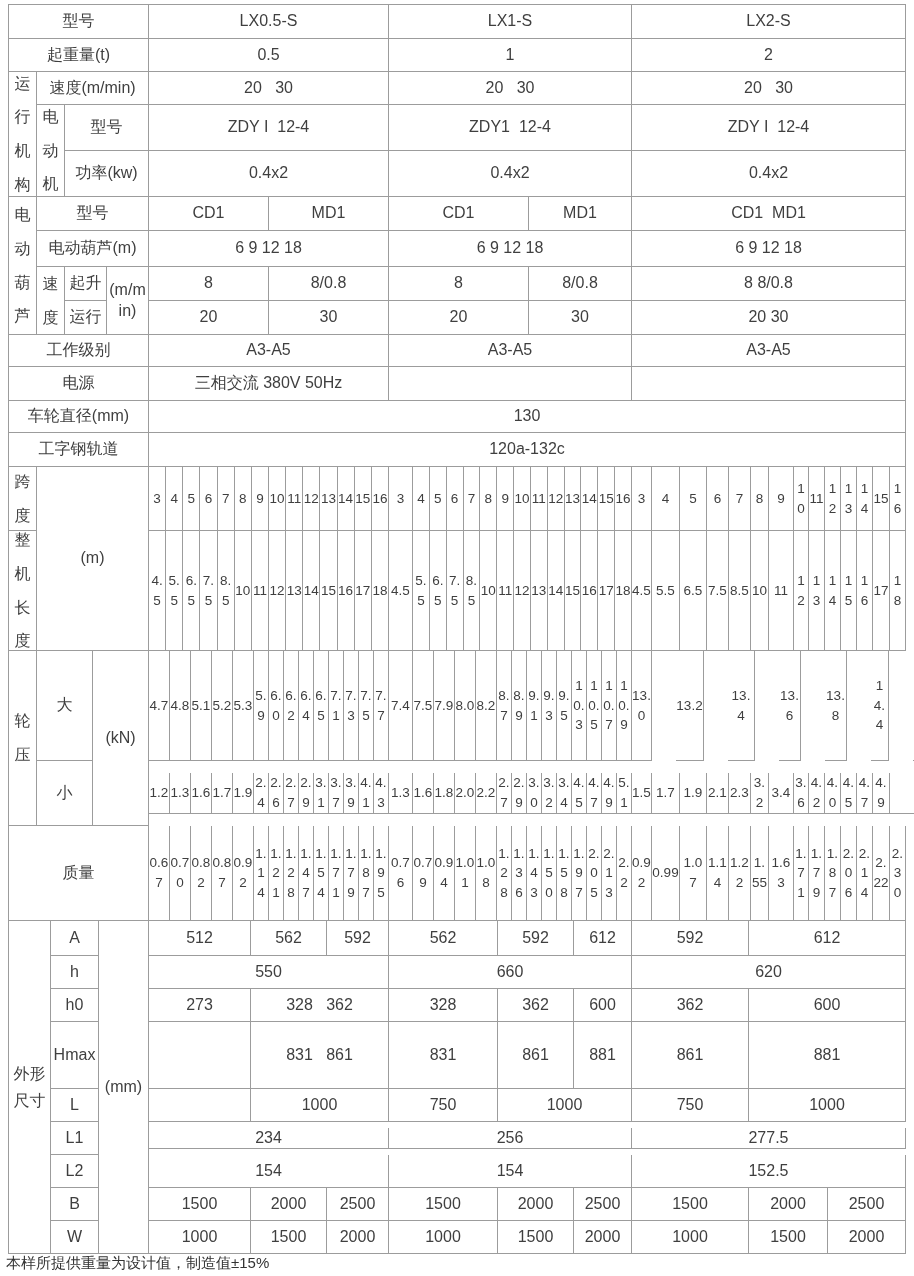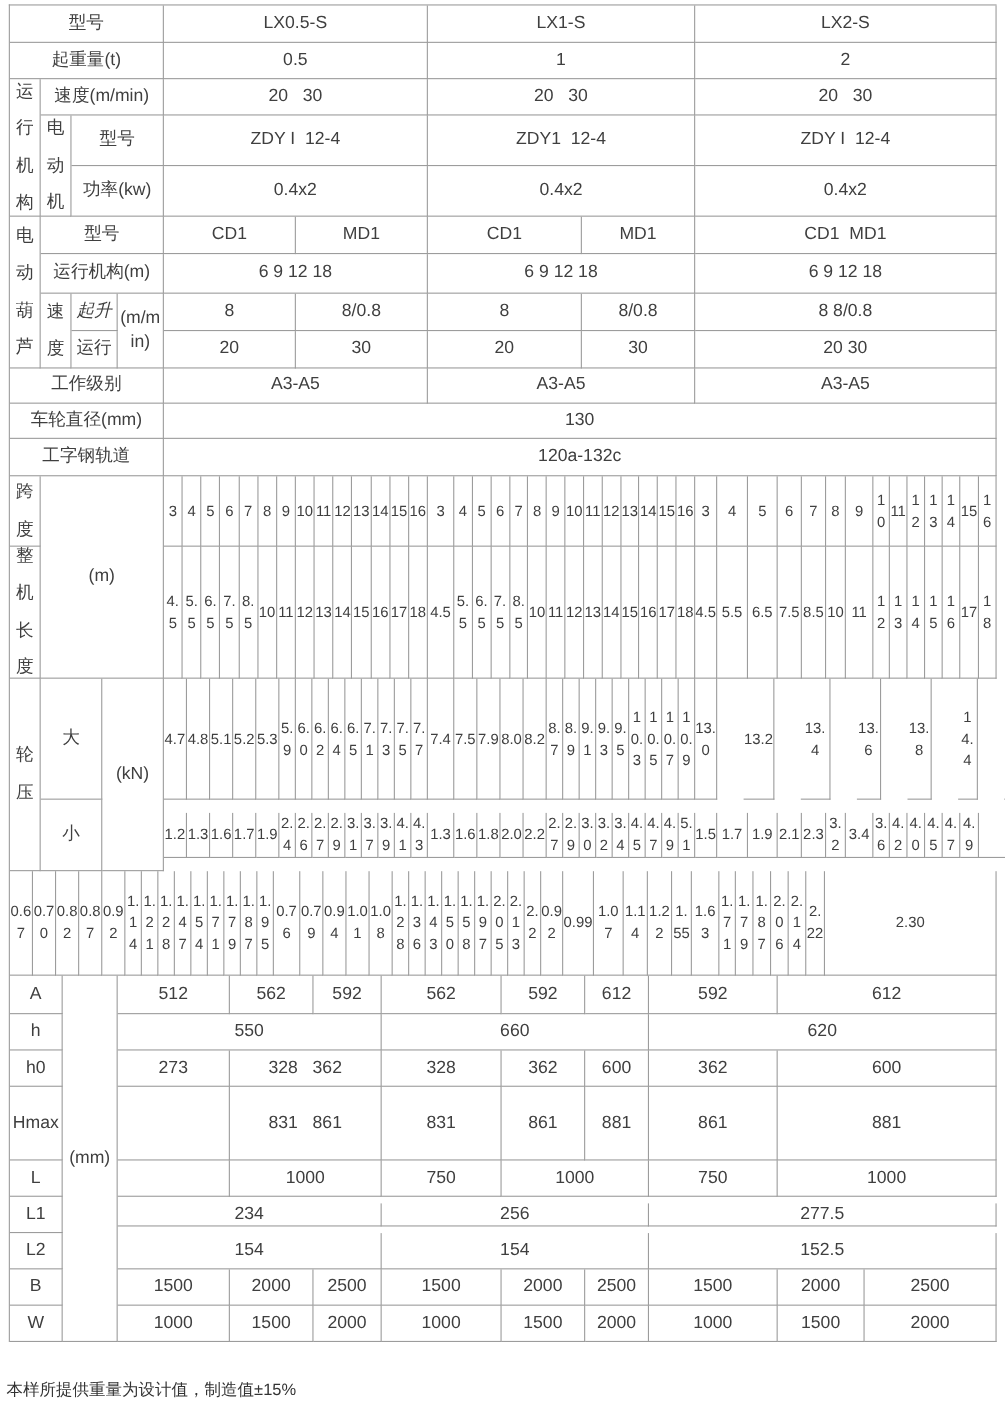--- a/index.html
+++ b/index.html
@@ -81,30 +81,30 @@
         <div class="col" style="flex: 1 1 0px;">
           <div class="r" style="height: 34px;">
             <div class="c lab" style="flex: 0 0 112px; width: 112px;">型号</div>
             <div class="c" style="flex: 0 0 120px; width: 120px;">CD1</div>
             <div class="c" style="flex: 0 0 120px; width: 120px;">MD1</div>
             <div class="c" style="flex: 0 0 140px; width: 140px;">CD1</div>
             <div class="c" style="flex: 0 0 103px; width: 103px;">MD1</div>
             <div class="c" style="flex: 1 1 0px;">CD1  MD1</div>
           </div>
           <div class="r" style="height: 36px;">
-            <div class="c lab" style="flex: 0 0 112px; width: 112px;">运行机构(m)</div>
+            <div class="c lab" style="flex: 0 0 112px; width: 112px;">电动葫芦(m)</div>
             <div class="c" style="flex: 0 0 240px; width: 240px;">6 9 12 18</div>
             <div class="c" style="flex: 0 0 243px; width: 243px;">6 9 12 18</div>
             <div class="c" style="flex: 1 1 0px;">6 9 12 18</div>
           </div>
           <div class="r" style="height: 68px;">
             <div class="c lab vlab" style="flex: 0 0 28px; width: 28px;">速度</div>
             <div class="col" style="flex: 0 0 42px; width: 42px;">
               <div class="r" style="height: 34px;">
-                <div class="c lab" style="flex: 0 0 42px; width: 42px; font-style: italic;">起升</div>
+                <div class="c lab" style="flex: 0 0 42px; width: 42px;">起升</div>
               </div>
               <div class="r" style="height: 34px;">
                 <div class="c lab" style="flex: 0 0 42px; width: 42px;">运行</div>
               </div>
             </div>
             <div class="c lab" style="flex: 0 0 42px; width: 42px;">(m/min)</div>
             <div class="col" style="flex: 1 1 0px;">
               <div class="r" style="height: 34px;">
                 <div class="c" style="flex: 0 0 120px; width: 120px;">8</div>
                 <div class="c" style="flex: 0 0 120px; width: 120px;">8/0.8</div>
@@ -121,20 +121,26 @@
               </div>
             </div>
           </div>
         </div>
       </div>
       <div class="r" style="height: 32px;">
         <div class="c lab" style="flex: 0 0 140px; width: 140px;">工作级别</div>
         <div class="c" style="flex: 0 0 240px; width: 240px;">A3-A5</div>
         <div class="c" style="flex: 0 0 243px; width: 243px;">A3-A5</div>
         <div class="c" style="flex: 1 1 0px;">A3-A5</div>
+      </div>
+      <div class="r" style="height: 34px;">
+        <div class="c lab" style="flex: 0 0 140px; width: 140px;">电源</div>
+        <div class="c" style="flex: 0 0 240px; width: 240px;">三相交流 380V 50Hz</div>
+        <div class="c" style="flex: 0 0 243px; width: 243px;"></div>
+        <div class="c" style="flex: 1 1 0px;"></div>
       </div>
       <div class="r" style="height: 32px;">
         <div class="c lab" style="flex: 0 0 140px; width: 140px;">车轮直径(mm)</div>
         <div class="c" style="flex: 1 1 0px;">130</div>
       </div>
       <div class="r" style="height: 34px;">
         <div class="c lab" style="flex: 0 0 140px; width: 140px;">工字钢轨道</div>
         <div class="c" style="flex: 1 1 0px;">120a-132c</div>
       </div>
       <div class="r" style="height: 184px;">
@@ -358,20 +364,21 @@
               <div class="c narrow" style="flex: 0 0 16px; width: 16px;">4.0</div>
               <div class="c narrow" style="flex: 0 0 16px; width: 16px;">4.5</div>
               <div class="c narrow" style="flex: 0 0 16px; width: 16px;">4.7</div>
               <div class="c narrow" style="flex: 0 0 17px; width: 17px;">4.9</div>
               <div class="c narrow" style="flex: 1 1 0px;">5.1</div>
             </div>
           </div>
         </div>
       </div>
       <div class="r" style="height: 95px;">
+        <div class="c lab" style="flex: 0 0 140px; width: 140px;">质量</div>
         <div class="r" style="flex: 0 0 240px; width: 240px;">
           <div class="c narrow" style="flex: 0 0 21px; width: 21px;">0.67</div>
           <div class="c narrow" style="flex: 0 0 21px; width: 21px;">0.70</div>
           <div class="c narrow" style="flex: 0 0 21px; width: 21px;">0.82</div>
           <div class="c narrow" style="flex: 0 0 21px; width: 21px;">0.87</div>
           <div class="c narrow" style="flex: 0 0 21px; width: 21px;">0.92</div>
           <div class="c narrow" style="flex: 0 0 15px; width: 15px;">1.14</div>
           <div class="c narrow" style="flex: 0 0 15px; width: 15px;">1.21</div>
           <div class="c narrow" style="flex: 0 0 15px; width: 15px;">1.28</div>
           <div class="c narrow" style="flex: 0 0 15px; width: 15px;">1.47</div>
@@ -408,20 +415,21 @@
           <div class="c narrow" style="flex: 0 0 15px; width: 15px;">1.71</div>
           <div class="c narrow" style="flex: 0 0 16px; width: 16px;">1.79</div>
           <div class="c narrow" style="flex: 0 0 16px; width: 16px;">1.87</div>
           <div class="c narrow" style="flex: 0 0 16px; width: 16px;">2.06</div>
           <div class="c narrow" style="flex: 0 0 16px; width: 16px;">2.14</div>
           <div class="c narrow" style="flex: 0 0 17px; width: 17px;">2.22</div>
           <div class="c narrow" style="flex: 1 1 0px;">2.30</div>
         </div>
       </div>
       <div class="r" style="height: 333px;">
+        <div class="c lab dlab" style="flex: 0 0 42px; width: 42px;">外形尺寸</div>
         <div class="col" style="flex: 0 0 48px; width: 48px;">
           <div class="r" style="height: 35px;">
             <div class="c lab" style="flex: 0 0 48px; width: 48px;">A</div>
           </div>
           <div class="r" style="height: 33px;">
             <div class="c lab" style="flex: 0 0 48px; width: 48px;">h</div>
           </div>
           <div class="r" style="height: 33px;">
             <div class="c lab" style="flex: 0 0 48px; width: 48px;">h0</div>
           </div>

